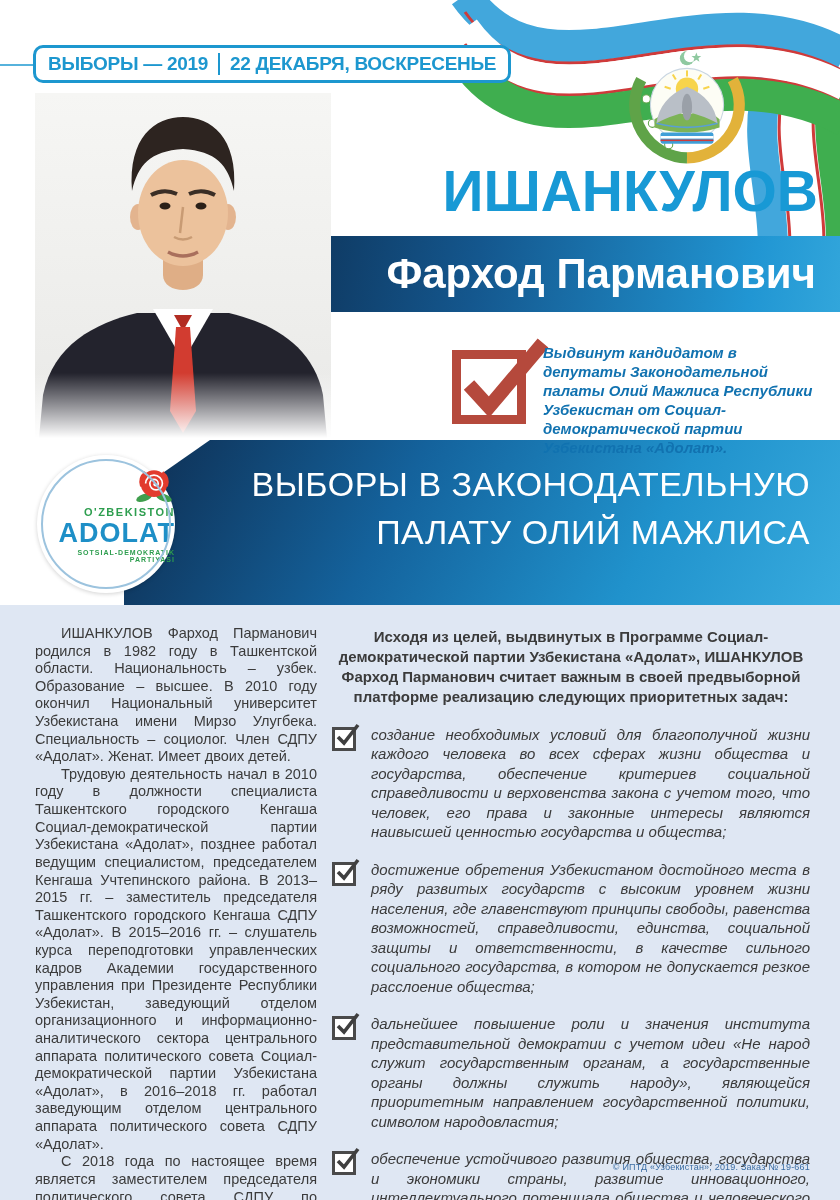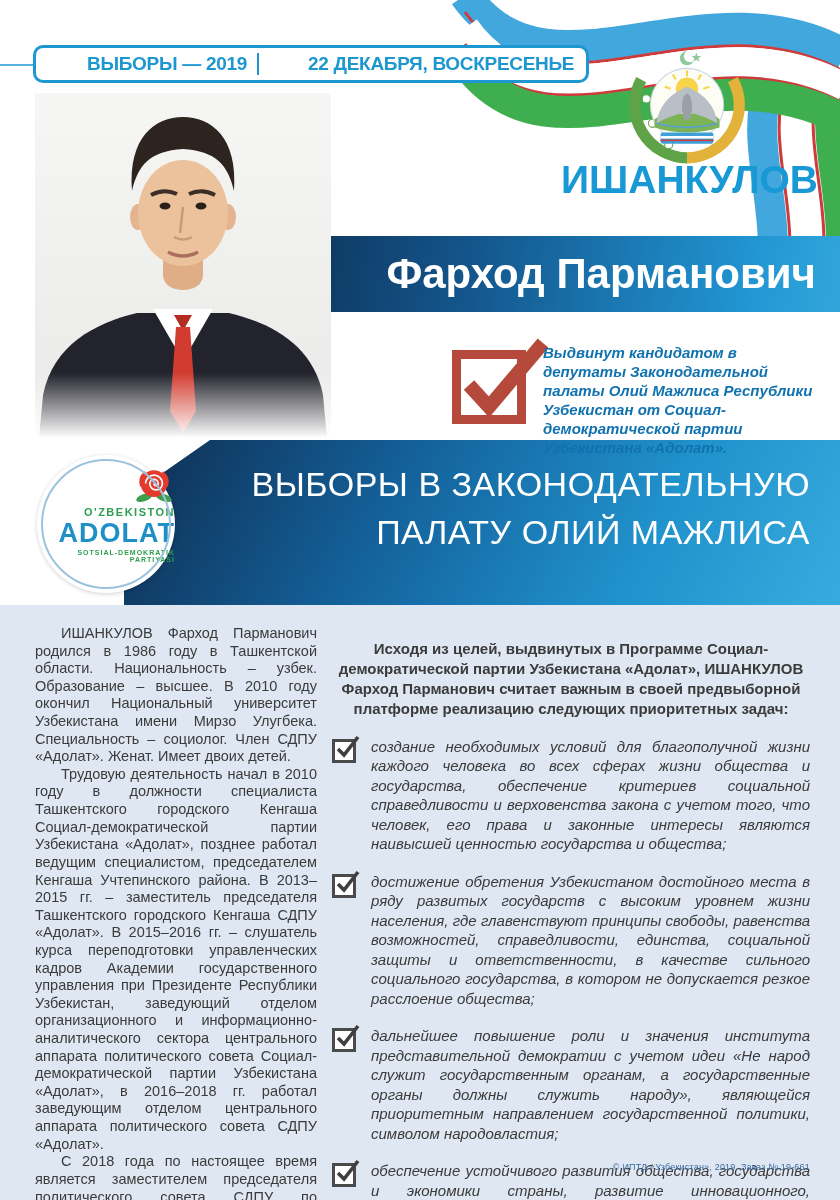--- a/index.html
+++ b/index.html
@@ -9,31 +9,31 @@
     -webkit-font-smoothing:antialiased;
   }
   
   .top-rule{position:absolute;height:2px;background:#56b2dc;}
   .rule-left{left:0;top:64px;width:33px;}
   .rule-right{left:324px;top:64px;width:200px;}
   .badge{
     position:absolute;left:33px;top:45px;display:flex;align-items:center;
     border:3px solid #1d97cf;border-radius:10px;padding:5px 12px;background:#fff;z-index:6;
   }
-  .badge span{color:#1d97cf;font-weight:bold;font-size:19px;letter-spacing:-0.3px;white-space:nowrap;margin-left:39px;}
+  .badge span{color:#1d97cf;font-weight:bold;font-size:19px;letter-spacing:-0.3px;white-space:nowrap;}
   .badge .sep{width:2px;height:22px;background:#1d97cf;margin:0 10px;}
   
   .ribbon{position:absolute;top:0;right:0;width:400px;height:310px;z-index:1;}
   .emblem{position:absolute;left:628px;top:46px;width:118px;height:118px;z-index:2;}
   
   .photo{position:absolute;left:35px;top:93px;width:296px;height:345px;z-index:4;}
   
   .surname{
     position:absolute;right:22px;top:158px;z-index:3;
-    color:#1899d5;font-weight:bold;font-size:39px;letter-spacing:0px;white-space:nowrap;
+    color:#1899d5;font-weight:bold;font-size:57px;letter-spacing:0px;white-space:nowrap;
   }
   .nameband{
     position:absolute;left:236px;right:0;top:236px;height:76px;z-index:2;
     background:linear-gradient(100deg,#0c2b4d 0%,#14578e 40%,#2196d3 85%,#32a6db 100%);
   }
   .nameband span{
     position:absolute;right:24px;top:0;line-height:76px;color:#fff;font-weight:bold;
     font-size:42px;white-space:nowrap;
   }
   
@@ -71,21 +71,21 @@
   
   .panel{
     position:absolute;left:0;top:605px;width:840px;height:595px;background:#dfe7f3;z-index:0;
   }
   .leftcol{
     position:absolute;left:35px;top:20px;width:282px;color:#3b3b3b;
     font-size:14.5px;line-height:1.215;text-align:justify;
   }
   .leftcol p{margin:0;text-indent:26px;}
   .rightcol{position:absolute;left:332px;top:22px;width:478px;color:#3b3b3b;}
-  .intro{font-weight:bold;font-size:15px;line-height:1.33;text-align:center;margin:12px 4px 18px 4px;}
+  .intro{font-weight:bold;font-size:15px;line-height:1.33;text-align:center;margin:0 4px 18px 4px;}
   .task{display:flex;gap:15px;margin-bottom:18px;font-style:italic;}
   .cbox{
     flex:0 0 auto;width:18px;height:18px;border:3px solid #4a4a4a;background:#fff;
     position:relative;margin-top:2px;
   }
   .cbox svg{position:absolute;left:0px;top:-6px;overflow:visible;}
   .task-text{flex:1;font-size:15px;line-height:1.3;text-align:justify;}
   .imprint{
     position:absolute;right:30px;top:557px;font-size:9px;color:#3a6ca3;letter-spacing:0.2px;
   }
@@ -208,21 +208,21 @@
   </svg>
   <div class="country">O'ZBEKISTON</div>
   <div class="party">ADOLAT</div>
   <div class="sub">SOTSIAL-DEMOKRATIK</div>
   <div class="sub2">PARTIYASI</div>
 </div>
 
 <div class="panel">
 
   <div class="leftcol">
-    <p>ИШАНКУЛОВ Фарход Парманович родился в 1986 году в Ташкентской области. Национальность – узбек. Образование – высшее. В 2010 году окончил Национальный университет Узбекистана имени Мирзо Улугбека. Специальность – социолог. Член СДПУ «Адолат». Женат. Имеет двоих детей.</p>
+    <p>ИШАНКУЛОВ Фарход Парманович родился в 1982 году в Ташкентской области. Национальность – узбек. Образование – высшее. В 2010 году окончил Национальный университет Узбекистана имени Мирзо Улугбека. Специальность – социолог. Член СДПУ «Адолат». Женат. Имеет двоих детей.</p>
     <p>Трудовую деятельность начал в 2010 году в должности специалиста Ташкентского городского Кенгаша Социал-демократической партии Узбекистана «Адолат», позднее работал ведущим специалистом, председателем Кенгаша Учтепинского района. В 2013–2015 гг. – заместитель председателя Ташкентского городского Кенгаша СДПУ «Адолат». В 2015–2016 гг. – слушатель курса переподготовки управленческих кадров Академии государственного управления при Президенте Республики Узбекистан, заведующий отделом организационного и информационно-аналитического сектора центрального аппарата политического совета Социал-демократической партии Узбекистана «Адолат», в 2016–2018 гг. работал заведующим отделом центрального аппарата политического совета СДПУ «Адолат».</p>
     <p>С 2018 года по настоящее время является заместителем председателя политического совета СДПУ по организационно-партийной работе.</p>
 
   </div>
 
   <div class="rightcol">
     <p class="intro">Исходя из целей, выдвинутых в Программе Социал-демократической партии Узбекистана «Адолат», ИШАНКУЛОВ Фарход Парманович считает важным в своей предвыборной платформе реализацию следующих приоритетных задач:</p>
 
     <div class="task">
       <span class="cbox">

